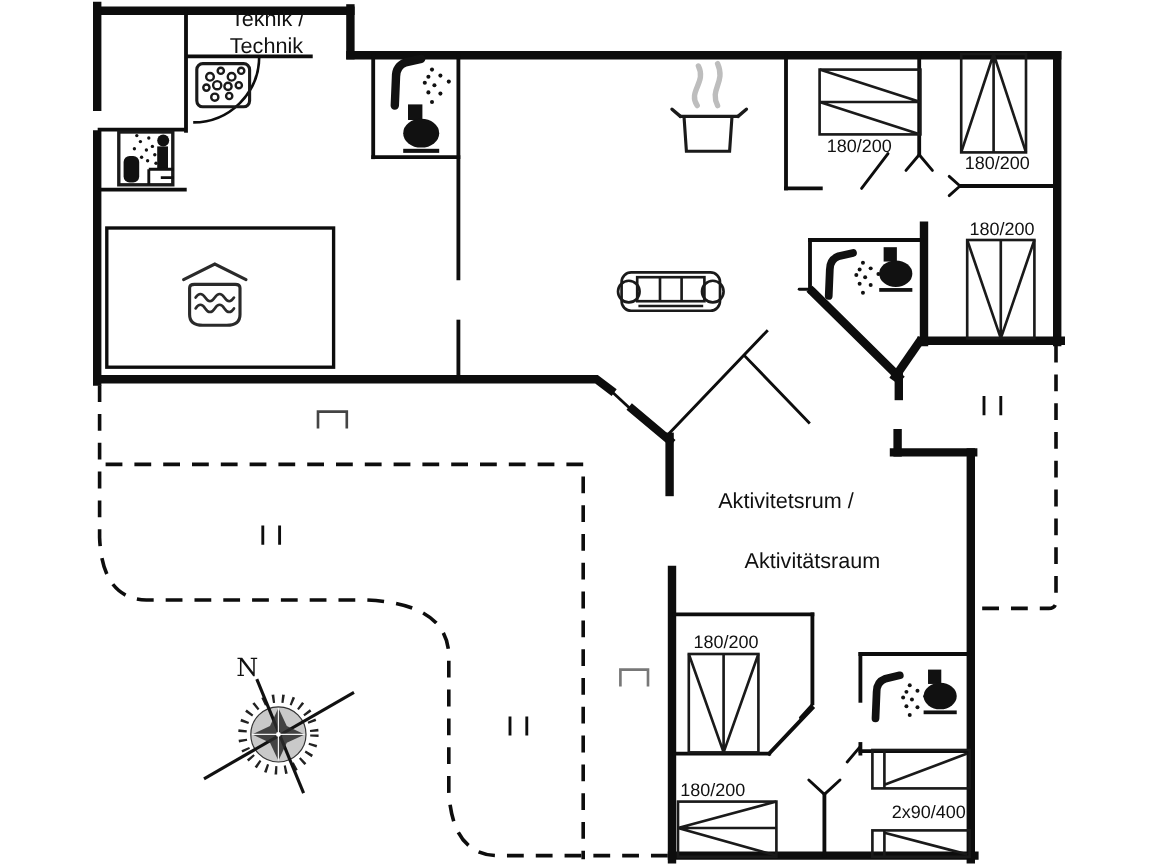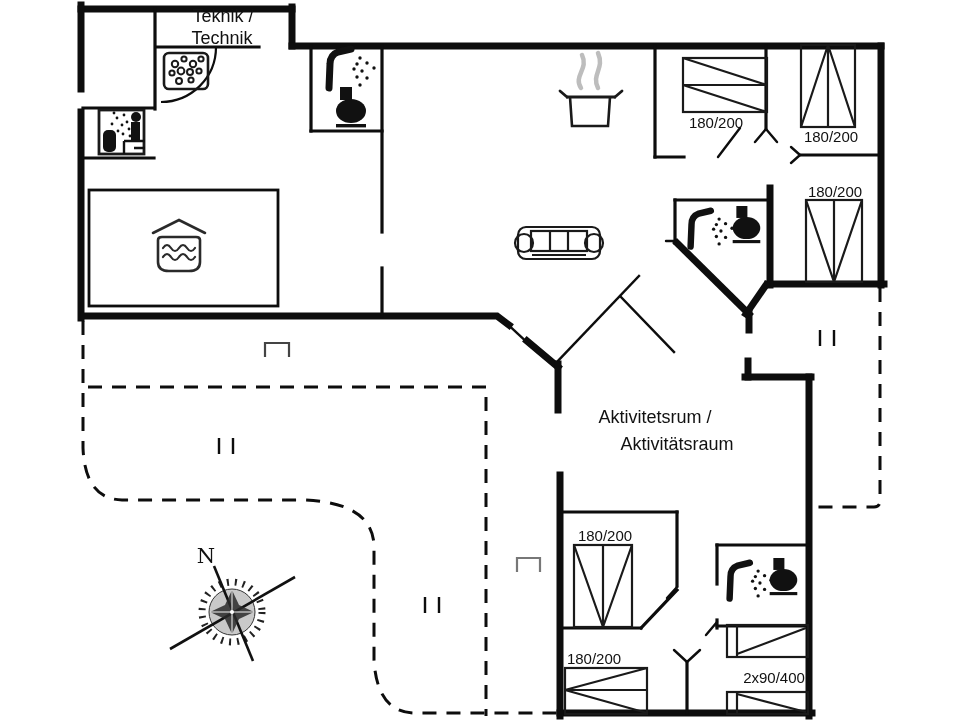--- a/index.html
+++ b/index.html
@@ -259,21 +259,21 @@
       <path d="M232,590 L239,605 L254,612 L239,619 L232,634 L225,619 L210,612 L225,605 Z" fill="#2a2a2a" opacity="0.85"></path>
       <path d="M232,590 L232,634 M210,612 L254,612" stroke="#f2f2f2" stroke-width="1"></path>
       <circle cx="232" cy="612" r="2" fill="#ffffff"></circle>
     </g>
   </svg>
 
   <div class="lbl room-lbl" style="left:223px;top:6px;">Teknik /</div>
   <div class="lbl room-lbl" style="left:222px;top:28px;">Technik</div>
 
   <div class="lbl room-lbl" style="left:655px;top:407px;">Aktivitetsrum /</div>
-  <div class="lbl room-lbl" style="left:677px;top:434px;">Aktivitätsraum</div>
+  <div class="lbl room-lbl" style="left:677px;top:457px;">Aktivitätsraum</div>
 
   <div class="lbl bed-lbl" style="left:716px;top:114px;">180/200</div>
   <div class="lbl bed-lbl" style="left:831px;top:128px;">180/200</div>
   <div class="lbl bed-lbl" style="left:835px;top:183px;">180/200</div>
   <div class="lbl bed-lbl" style="left:605px;top:527px;">180/200</div>
   <div class="lbl bed-lbl" style="left:594px;top:650px;">180/200</div>
   <div class="lbl bed-lbl" style="left:774px;top:669px;">2x90/400</div>
 
   <div class="lbl north-lbl" style="left:206px;top:544px;">N</div>
 </div>

